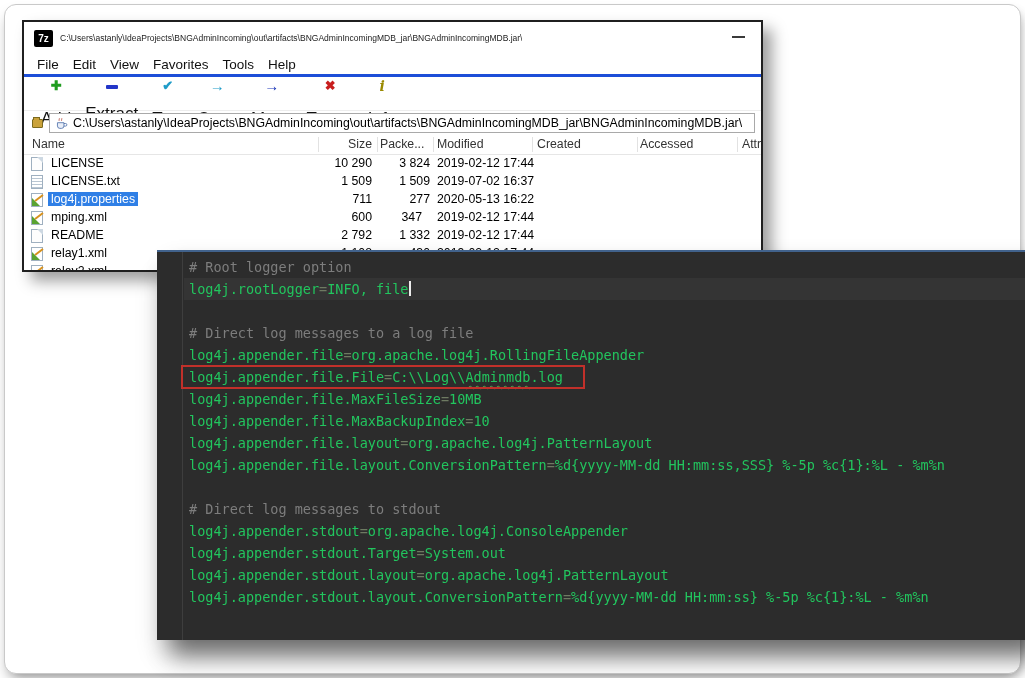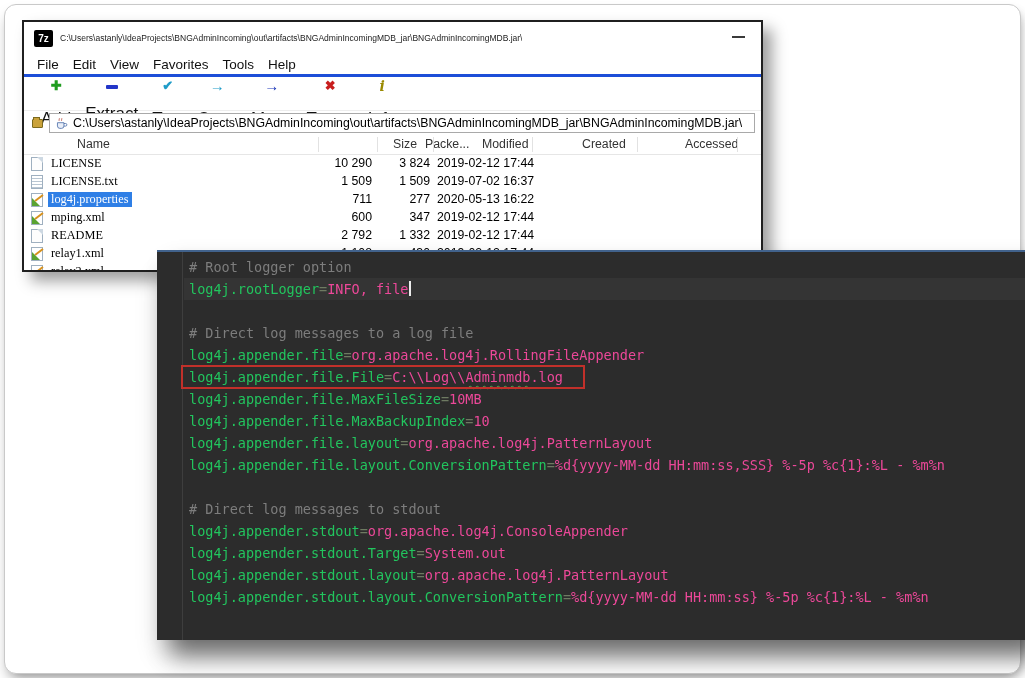--- a/index.html
+++ b/index.html
@@ -22,25 +22,25 @@
   .tool { display:flex; flex-direction:column; align-items:center; padding:0 7px; cursor:pointer; }
   .tool .glyph { height:15px; line-height:14px; font-size:13px; font-weight:bold; }
   .tool .tlabel { font-size:17px; color:#111; margin-top:15px; white-space:nowrap; }
   .glyph-bar { width:12px; height:4px; background:#2336c8; border-radius:1px; margin-top:6px; }
   .addressrow { height:24px; display:flex; align-items:center; padding:0 6px 0 8px; }
   .upicon { width:11px; height:9px; background:#caa23a; border:1px solid #7c6a1e; border-radius:1px; position:relative; flex:0 0 auto; }
   .upicon::before { content:""; position:absolute; left:0; top:-3px; width:5px; height:2px; background:#caa23a; border:1px solid #7c6a1e; border-bottom:none; }
   .addrbox { flex:1; height:20px; margin-left:6px; border:1px solid #a9a9a9; display:flex; align-items:center; padding:0 5px; gap:5px; background:#fff; }
   .addrtext { font-size:12.3px; color:#000; white-space:nowrap; overflow:hidden; }
   .listheader { position:relative; height:20px; border-bottom:1px solid #e6e6e6; font-size:12.3px; color:#333; }
-  .hcol { position:absolute; top:2px; white-space:nowrap; cursor:pointer;margin-left:45px; }
+  .hcol { position:absolute; top:2px; white-space:nowrap; cursor:pointer; }
   .hsep { position:absolute; top:2px; bottom:2px; width:1px; background:#e2e2e2; }
   .filelist { position:relative; }
   .frow { position:relative; height:18px; font-size:12.3px; color:#000; cursor:pointer; }
-  .fname { position:absolute; left:24px; top:1px; white-space:nowrap; padding:0 3px;font-family:Liberation Serif, serif; }
+  .fname { position:absolute; left:24px; top:1px; white-space:nowrap; padding:0 3px; }
   .fname.sel { background:#2f7fe6; color:#fff; }
   .fsize, .fpack { position:absolute; top:1px; text-align:right; white-space:nowrap; }
   .fmod { position:absolute; top:1px; white-space:nowrap; }
   .fi { position:absolute; left:7px; top:2px; width:12px; height:14px; background:#fdfdfd; border:1px solid #9fb0c0; }
   .fi-doc::after { content:""; position:absolute; right:-1px; top:-1px; border:3px solid #cdd8e2; border-left-color:transparent; border-bottom-color:transparent; }
   .fi-txt { background: repeating-linear-gradient(#fff 0 2px, #b9c6d2 2px 3px); }
   .fi-edit { background:#fff; }
   .fi-edit::before { content:""; position:absolute; left:0; bottom:0; border-left:8px solid #5aa332; border-top:8px solid transparent; }
   .fi-edit::after { content:""; position:absolute; left:2px; top:3px; width:10px; height:2px; background:#d8921e; transform:rotate(-38deg); }
 
@@ -49,21 +49,21 @@
            border-top:2px solid #41628c; z-index:5;
            box-shadow: 14px 16px 22px rgba(0,0,0,.42), 0 20px 26px -8px rgba(0,0,0,.3); }
   .gutter { position:absolute; left:0; top:0; bottom:0; width:26px; border-right:1px solid #3e3e3e; background:#2c2c2c; }
   .curline { position:absolute; left:27px; right:0; height:22px; background:#343434; }
   .code { position:absolute; left:32px; top:4px; right:0; font-family:"DejaVu Sans Mono", monospace;
           font-size:13.5px; line-height:22px; white-space:pre; }
   .cl { position:relative; height:22px; }
   .tok-comment { color:#7d7d7d; }
   .tok-key { color:#22c55e;text-align:center; }
   .tok-eq { color:#6e7a62; }
-  .tok-val { color:#ec4899; }
+  .tok-val { color:#22c55e; }
   .wavy { text-decoration-line:underline; text-decoration-style:wavy; text-decoration-color:#4f9e4f;
           text-decoration-thickness:1px; text-underline-offset:3px; }
   .caret { display:inline-block; width:2px; height:15px; background:#ececec; vertical-align:-2px; margin-left:1px; }
   .red-annotation { position:absolute; left:-8px; top:-1px; width:404px; height:24px; border:2px solid #c1302a; }
 </style>
 </head>
 <body>
 
 <div class="stage">
   <div class="frame"></div>
@@ -157,21 +157,21 @@
           <div class="fi fi-edit"></div>
           <span class="fname sel">log4j.properties</span>
           <span class="fsize" style="left: 294px; width: 54px;">711</span>
           <span class="fpack" style="left: 356px; width: 50px;">277</span>
           <span class="fmod" style="left: 413px;">2020-05-13 16:22</span>
         </div>
         <div class="frow">
           <div class="fi fi-edit"></div>
           <span class="fname">mping.xml</span>
           <span class="fsize" style="left: 294px; width: 54px;">600</span>
-          <span class="fpack" style="left: 356px; width: 50px;">347</span>
+          <span class="fpack" style="left: 348px; width: 50px;">347</span>
           <span class="fmod" style="left: 413px;">2019-02-12 17:44</span>
         </div>
         <div class="frow">
           <div class="fi fi-doc"></div>
           <span class="fname">README</span>
           <span class="fsize" style="left: 294px; width: 54px;">2 792</span>
           <span class="fpack" style="left: 356px; width: 50px;">1 332</span>
           <span class="fmod" style="left: 413px;">2019-02-12 17:44</span>
         </div>
         <div class="frow">

